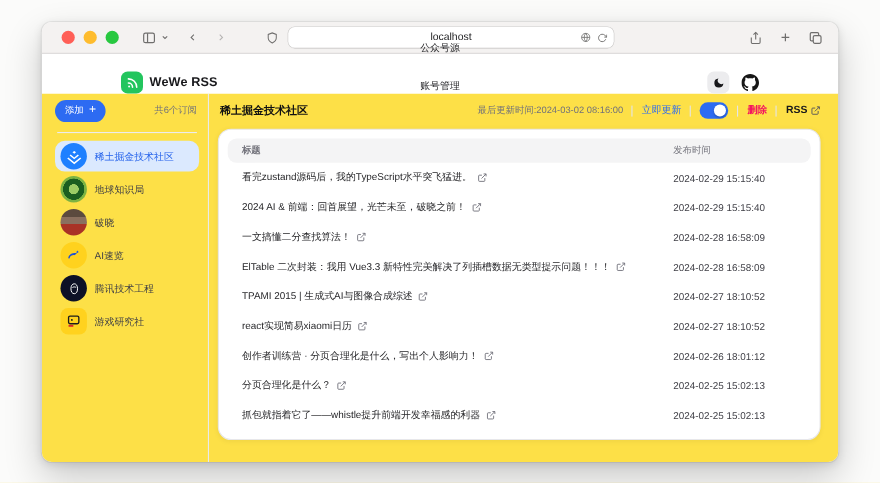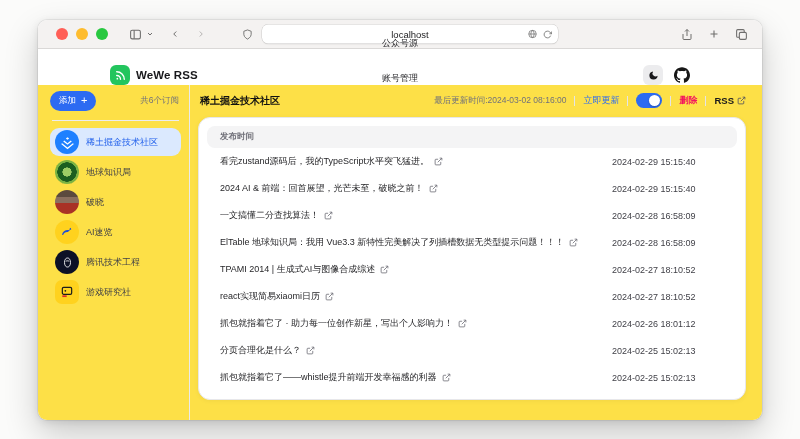--- a/index.html
+++ b/index.html
@@ -80,21 +80,21 @@
                   background:#fff; box-shadow:0 1px 2px rgba(0,0,0,.25); transition:left .15s; }
   .switch.on .knob { left:13px; }
   .rss { display:inline-flex; align-items:center; gap:3px; font-size:9.5px; font-weight:700; color:#18181b;
          cursor:pointer; text-decoration:none; }
   .rss svg { color:#52525b; }
 
   .panel { margin-top:4px; height:283px; border:1px solid #e7e7ea; border-radius:12px; padding:8px;
            background:#fff; box-shadow:0 1px 5px rgba(0,0,0,.05); }
   .thead { height:22px; background:#f4f4f5; border-radius:8px; display:flex; align-items:center; padding:0 13px; }
   .th-title { flex:1; font-size:8.5px; font-weight:700; color:#71717a; }
-  .th-time { width:112px; font-size:8.5px; font-weight:700; color:#71717a; }
+  .th-time { width:112px; font-size:8.5px; font-weight:400; color:#71717a; }
   .trow { height:27px; display:flex; align-items:center; padding:0 13px; cursor:pointer; }
   .t-title { flex:1; min-width:0; display:flex; align-items:center; gap:5px; font-size:9px; color:#27272a;
              white-space:nowrap; overflow:hidden; }
   .t-title .txt { overflow:hidden; text-overflow:ellipsis; }
   .t-title svg { flex-shrink:0; color:#71717a; }
   .t-time { width:112px; font-size:9px; color:#3f3f46; flex-shrink:0; }
 </style>
 </head>
 <body>
 
@@ -293,20 +293,21 @@
                   <path d="M18 13v6a2 2 0 0 1-2 2H5a2 2 0 0 1-2-2V8a2 2 0 0 1 2-2h6"></path>
                   <polyline points="15 3 21 3 21 9"></polyline>
                   <line x1="10" y1="14" x2="21" y2="3"></line>
                 </svg>
             </a>
           </div>
         </div>
 
         <div class="panel">
           <div class="thead">
+            <span class="th-title">标题</span>
             <span class="th-time">发布时间</span>
           </div>
           <div id="tbody">
               <div class="trow">
                 <span class="t-title">
                   <span class="txt">看完zustand源码后，我的TypeScript水平突飞猛进。</span>
                   <svg width="9" height="9" viewBox="0 0 24 24" fill="none" stroke="currentColor" stroke-width="2.2">
                     <path d="M18 13v6a2 2 0 0 1-2 2H5a2 2 0 0 1-2-2V8a2 2 0 0 1 2-2h6"></path>
                     <polyline points="15 3 21 3 21 9"></polyline>
                     <line x1="10" y1="14" x2="21" y2="3"></line>
@@ -331,32 +332,32 @@
                   <svg width="9" height="9" viewBox="0 0 24 24" fill="none" stroke="currentColor" stroke-width="2.2">
                     <path d="M18 13v6a2 2 0 0 1-2 2H5a2 2 0 0 1-2-2V8a2 2 0 0 1 2-2h6"></path>
                     <polyline points="15 3 21 3 21 9"></polyline>
                     <line x1="10" y1="14" x2="21" y2="3"></line>
                   </svg>
                 </span>
                 <span class="t-time">2024-02-28 16:58:09</span>
               </div>
               <div class="trow">
                 <span class="t-title">
-                  <span class="txt">ElTable 地球知识局：我用 Vue3.3 新特性完美解决了列插槽数据无类型提示问题！！！</span>
+                  <span class="txt">ElTable 二次封装：我用 Vue3.3 新特性完美解决了列插槽数据无类型提示问题！！！</span>
                   <svg width="9" height="9" viewBox="0 0 24 24" fill="none" stroke="currentColor" stroke-width="2.2">
                     <path d="M18 13v6a2 2 0 0 1-2 2H5a2 2 0 0 1-2-2V8a2 2 0 0 1 2-2h6"></path>
                     <polyline points="15 3 21 3 21 9"></polyline>
                     <line x1="10" y1="14" x2="21" y2="3"></line>
                   </svg>
                 </span>
                 <span class="t-time">2024-02-28 16:58:09</span>
               </div>
               <div class="trow">
                 <span class="t-title">
-                  <span class="txt">TPAMI 2014 | 生成式AI与图像合成综述</span>
+                  <span class="txt">TPAMI 2015 | 生成式AI与图像合成综述</span>
                   <svg width="9" height="9" viewBox="0 0 24 24" fill="none" stroke="currentColor" stroke-width="2.2">
                     <path d="M18 13v6a2 2 0 0 1-2 2H5a2 2 0 0 1-2-2V8a2 2 0 0 1 2-2h6"></path>
                     <polyline points="15 3 21 3 21 9"></polyline>
                     <line x1="10" y1="14" x2="21" y2="3"></line>
                   </svg>
                 </span>
                 <span class="t-time">2024-02-27 18:10:52</span>
               </div>
               <div class="trow">
                 <span class="t-title">
@@ -364,21 +365,21 @@
                   <svg width="9" height="9" viewBox="0 0 24 24" fill="none" stroke="currentColor" stroke-width="2.2">
                     <path d="M18 13v6a2 2 0 0 1-2 2H5a2 2 0 0 1-2-2V8a2 2 0 0 1 2-2h6"></path>
                     <polyline points="15 3 21 3 21 9"></polyline>
                     <line x1="10" y1="14" x2="21" y2="3"></line>
                   </svg>
                 </span>
                 <span class="t-time">2024-02-27 18:10:52</span>
               </div>
               <div class="trow">
                 <span class="t-title">
-                  <span class="txt">抓包就指着它了 · 助力每一位创作新星，写出个人影响力！</span>
+                  <span class="txt">创作者训练营 · 分页合理化是什么，写出个人影响力！</span>
                   <svg width="9" height="9" viewBox="0 0 24 24" fill="none" stroke="currentColor" stroke-width="2.2">
                     <path d="M18 13v6a2 2 0 0 1-2 2H5a2 2 0 0 1-2-2V8a2 2 0 0 1 2-2h6"></path>
                     <polyline points="15 3 21 3 21 9"></polyline>
                     <line x1="10" y1="14" x2="21" y2="3"></line>
                   </svg>
                 </span>
                 <span class="t-time">2024-02-26 18:01:12</span>
               </div>
               <div class="trow">
                 <span class="t-title">

